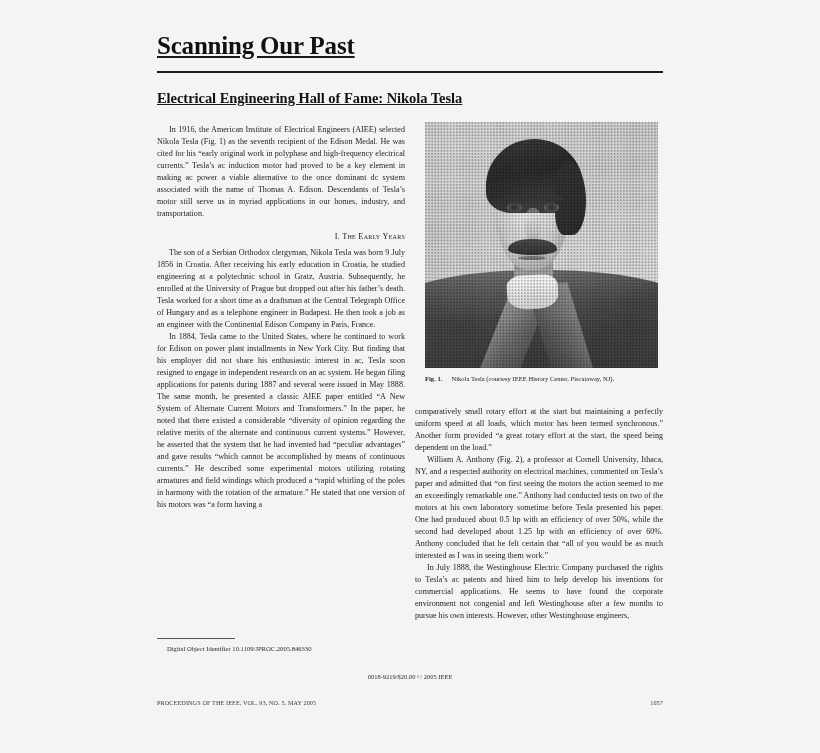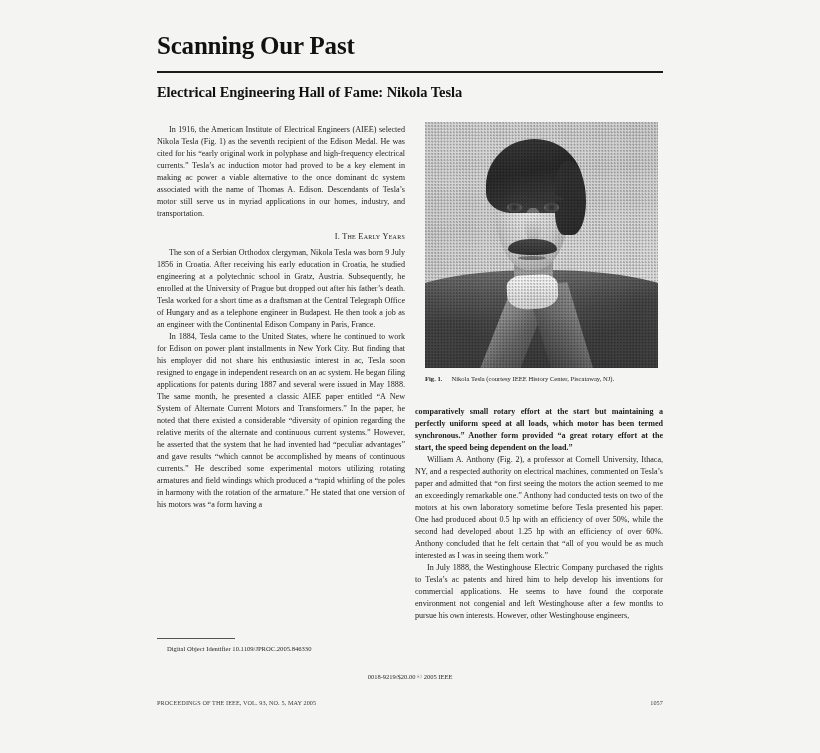--- a/index.html
+++ b/index.html
@@ -17,37 +17,38 @@
     color: #1a1a1a;
     -webkit-font-smoothing: antialiased;
   }
 
   
   .masthead {
     position: absolute;
     left: 157px;
     top: 32px;
     width: 506px;
+    text-decoration: underline;
   }
   .doc-title {
     font-size: 25px;
     font-weight: bold;
     letter-spacing: -0.2px;
     line-height: 1.1;
     margin: 0;
     color: #111;
   }
   .title-rule {
     margin-top: 11px;
     border-top: 2.6px solid #1b1b1b;
     width: 506px;
   }
   .doc-subtitle {
     margin: 0;
-    padding-top: 11px;
+    padding-top: 17px;
     font-size: 14.5px;
     font-weight: bold;
     letter-spacing: -0.05px;
     color: #111;
   }
 
   
   .col {
     position: absolute;
     width: 248px;
@@ -58,21 +59,21 @@
     color: #1d1d1d;
     hyphens: manual;
   }
   .col-left  { left: 157px; top: 124px; }
   .col-right { left: 415px; top: 406px; width: 248px; }
 
   .col p {
     margin: 0;
     text-indent: 12px;
   }
-  .col p.noindent { text-indent: 0; font-weight: bold; }
+  .col p.noindent { text-indent: 0; }
 
   h2.section {
     margin: 11px 0 3.5px 0;
     font-size: 8.3px;
     font-weight: normal;
     font-variant: small-caps;
     letter-spacing: 0.25px;
     text-indent: 0;
     text-align: right;
     color: #1d1d1d;

